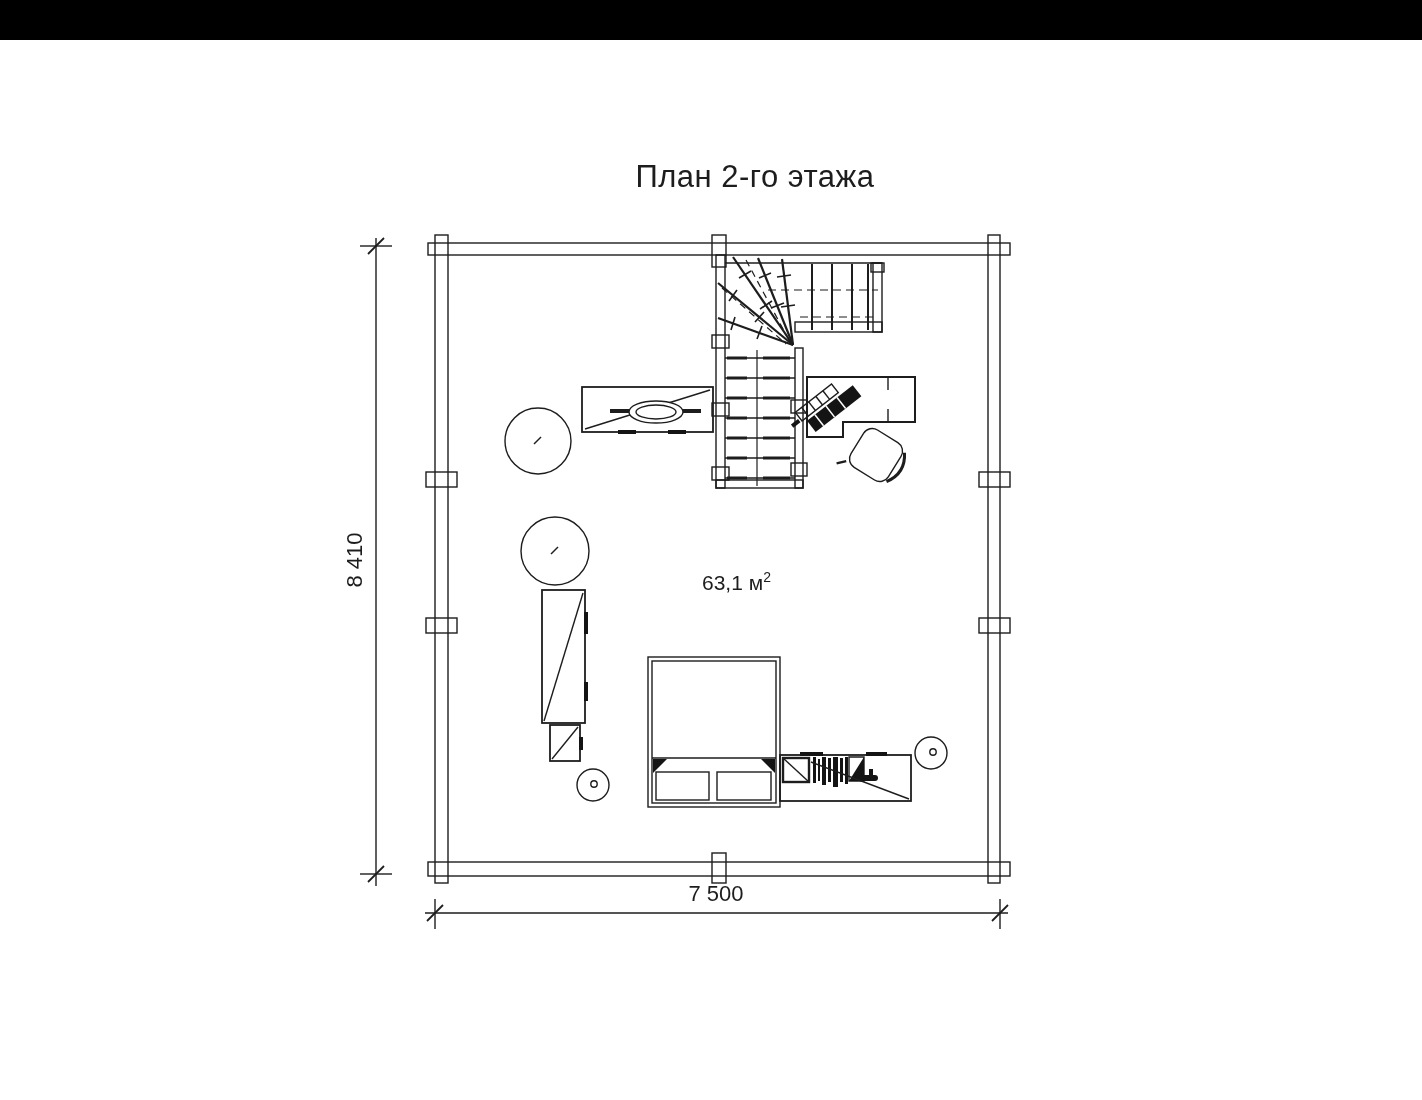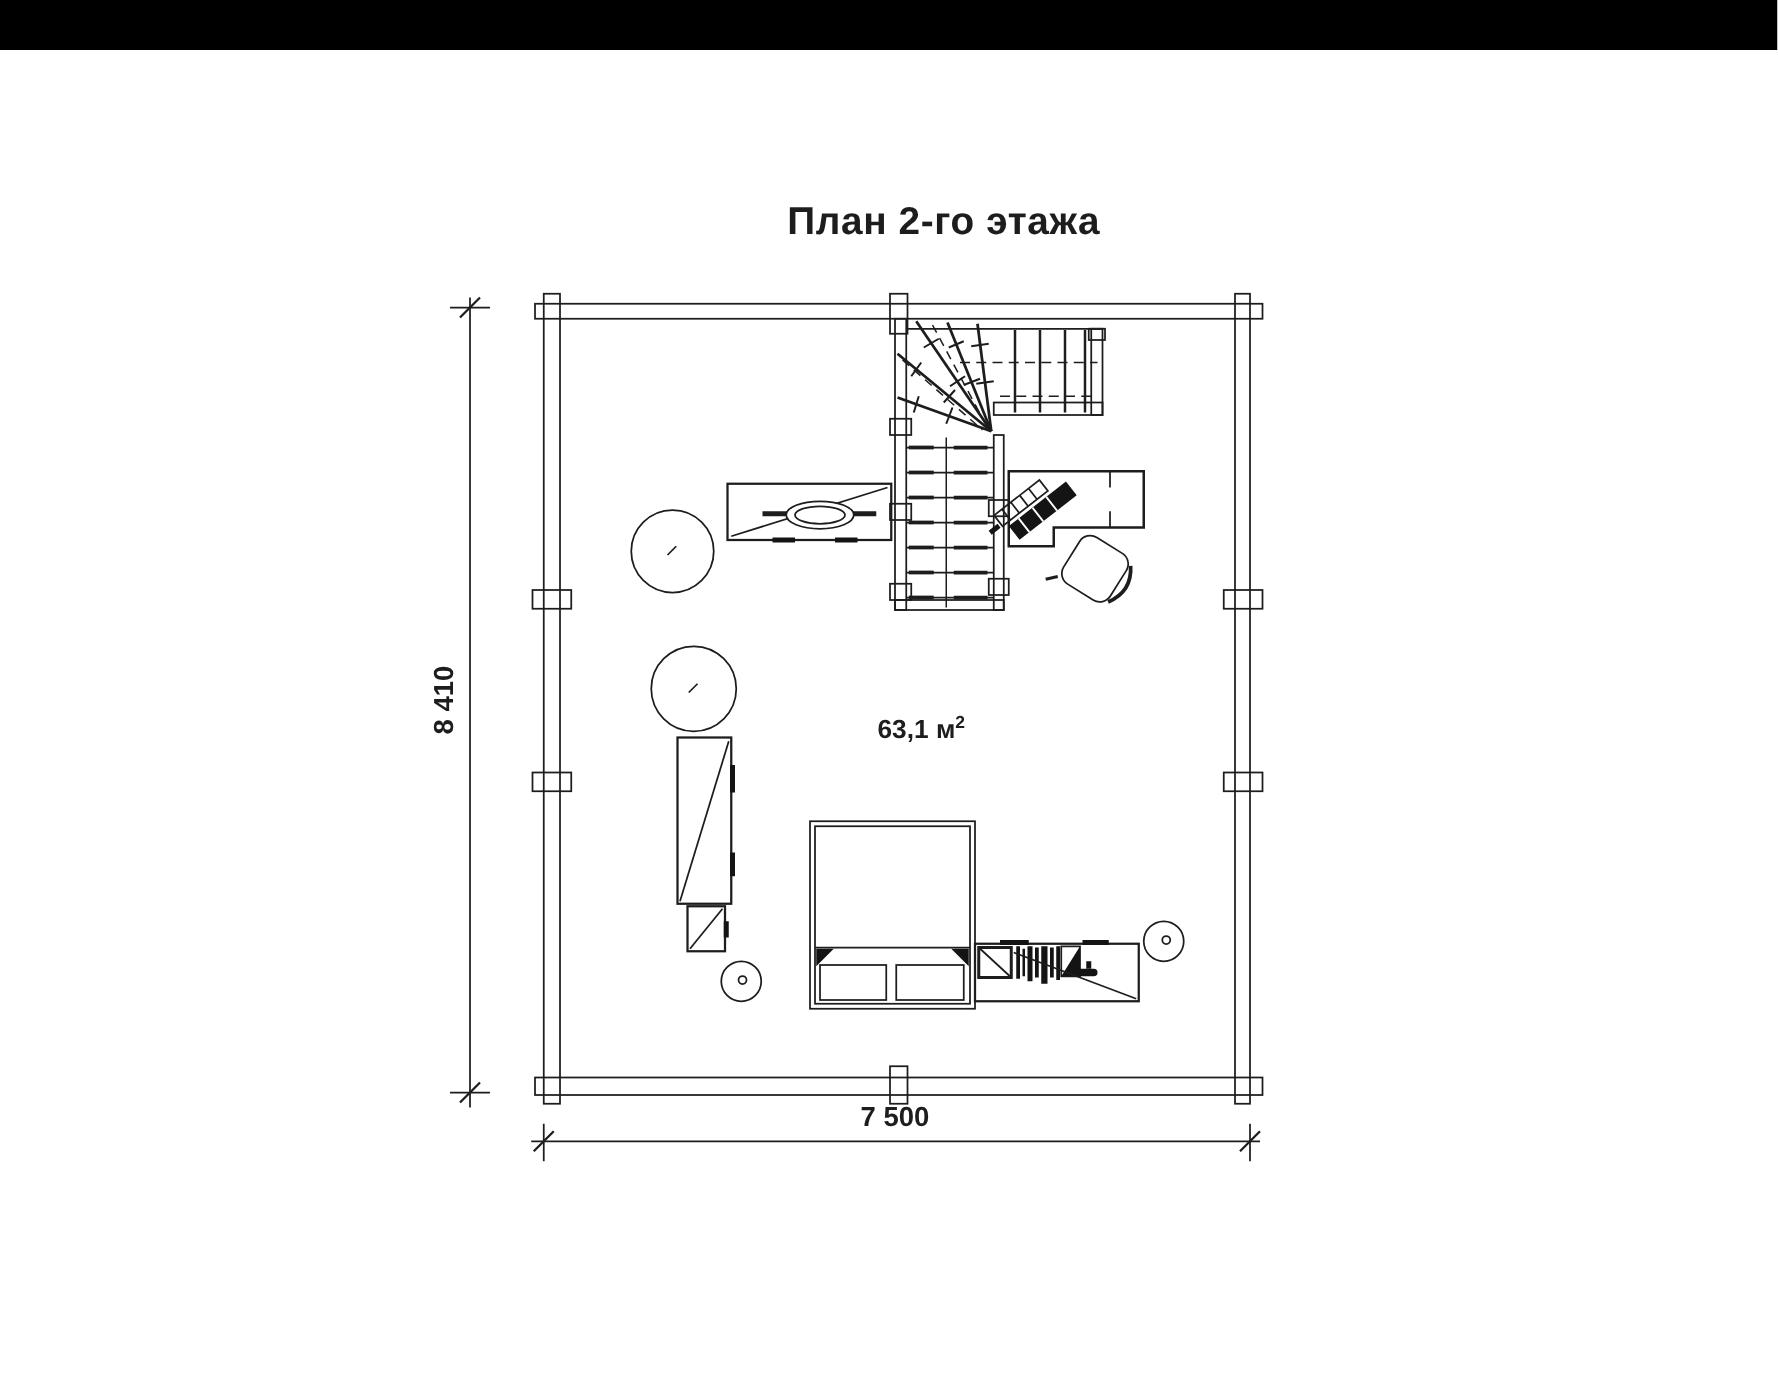--- a/index.html
+++ b/index.html
@@ -3,21 +3,20 @@
 <meta charset="utf-8">
 <style>
   html, body { margin: 0; padding: 0; }
   body { background: #ffffff; font-family: "Liberation Sans", sans-serif; }
   .canvas {
     position: relative;
     width: 1422px;
     height: 1100px;
     background: #ffffff;
     overflow: hidden;
-    font-weight: bold;
   }
   .top-bar {
     position: absolute;
     left: 0; top: 0;
     width: 1422px; height: 40px;
     background: #000000;
   }
   .title {
     position: absolute;
     left: 755px;

